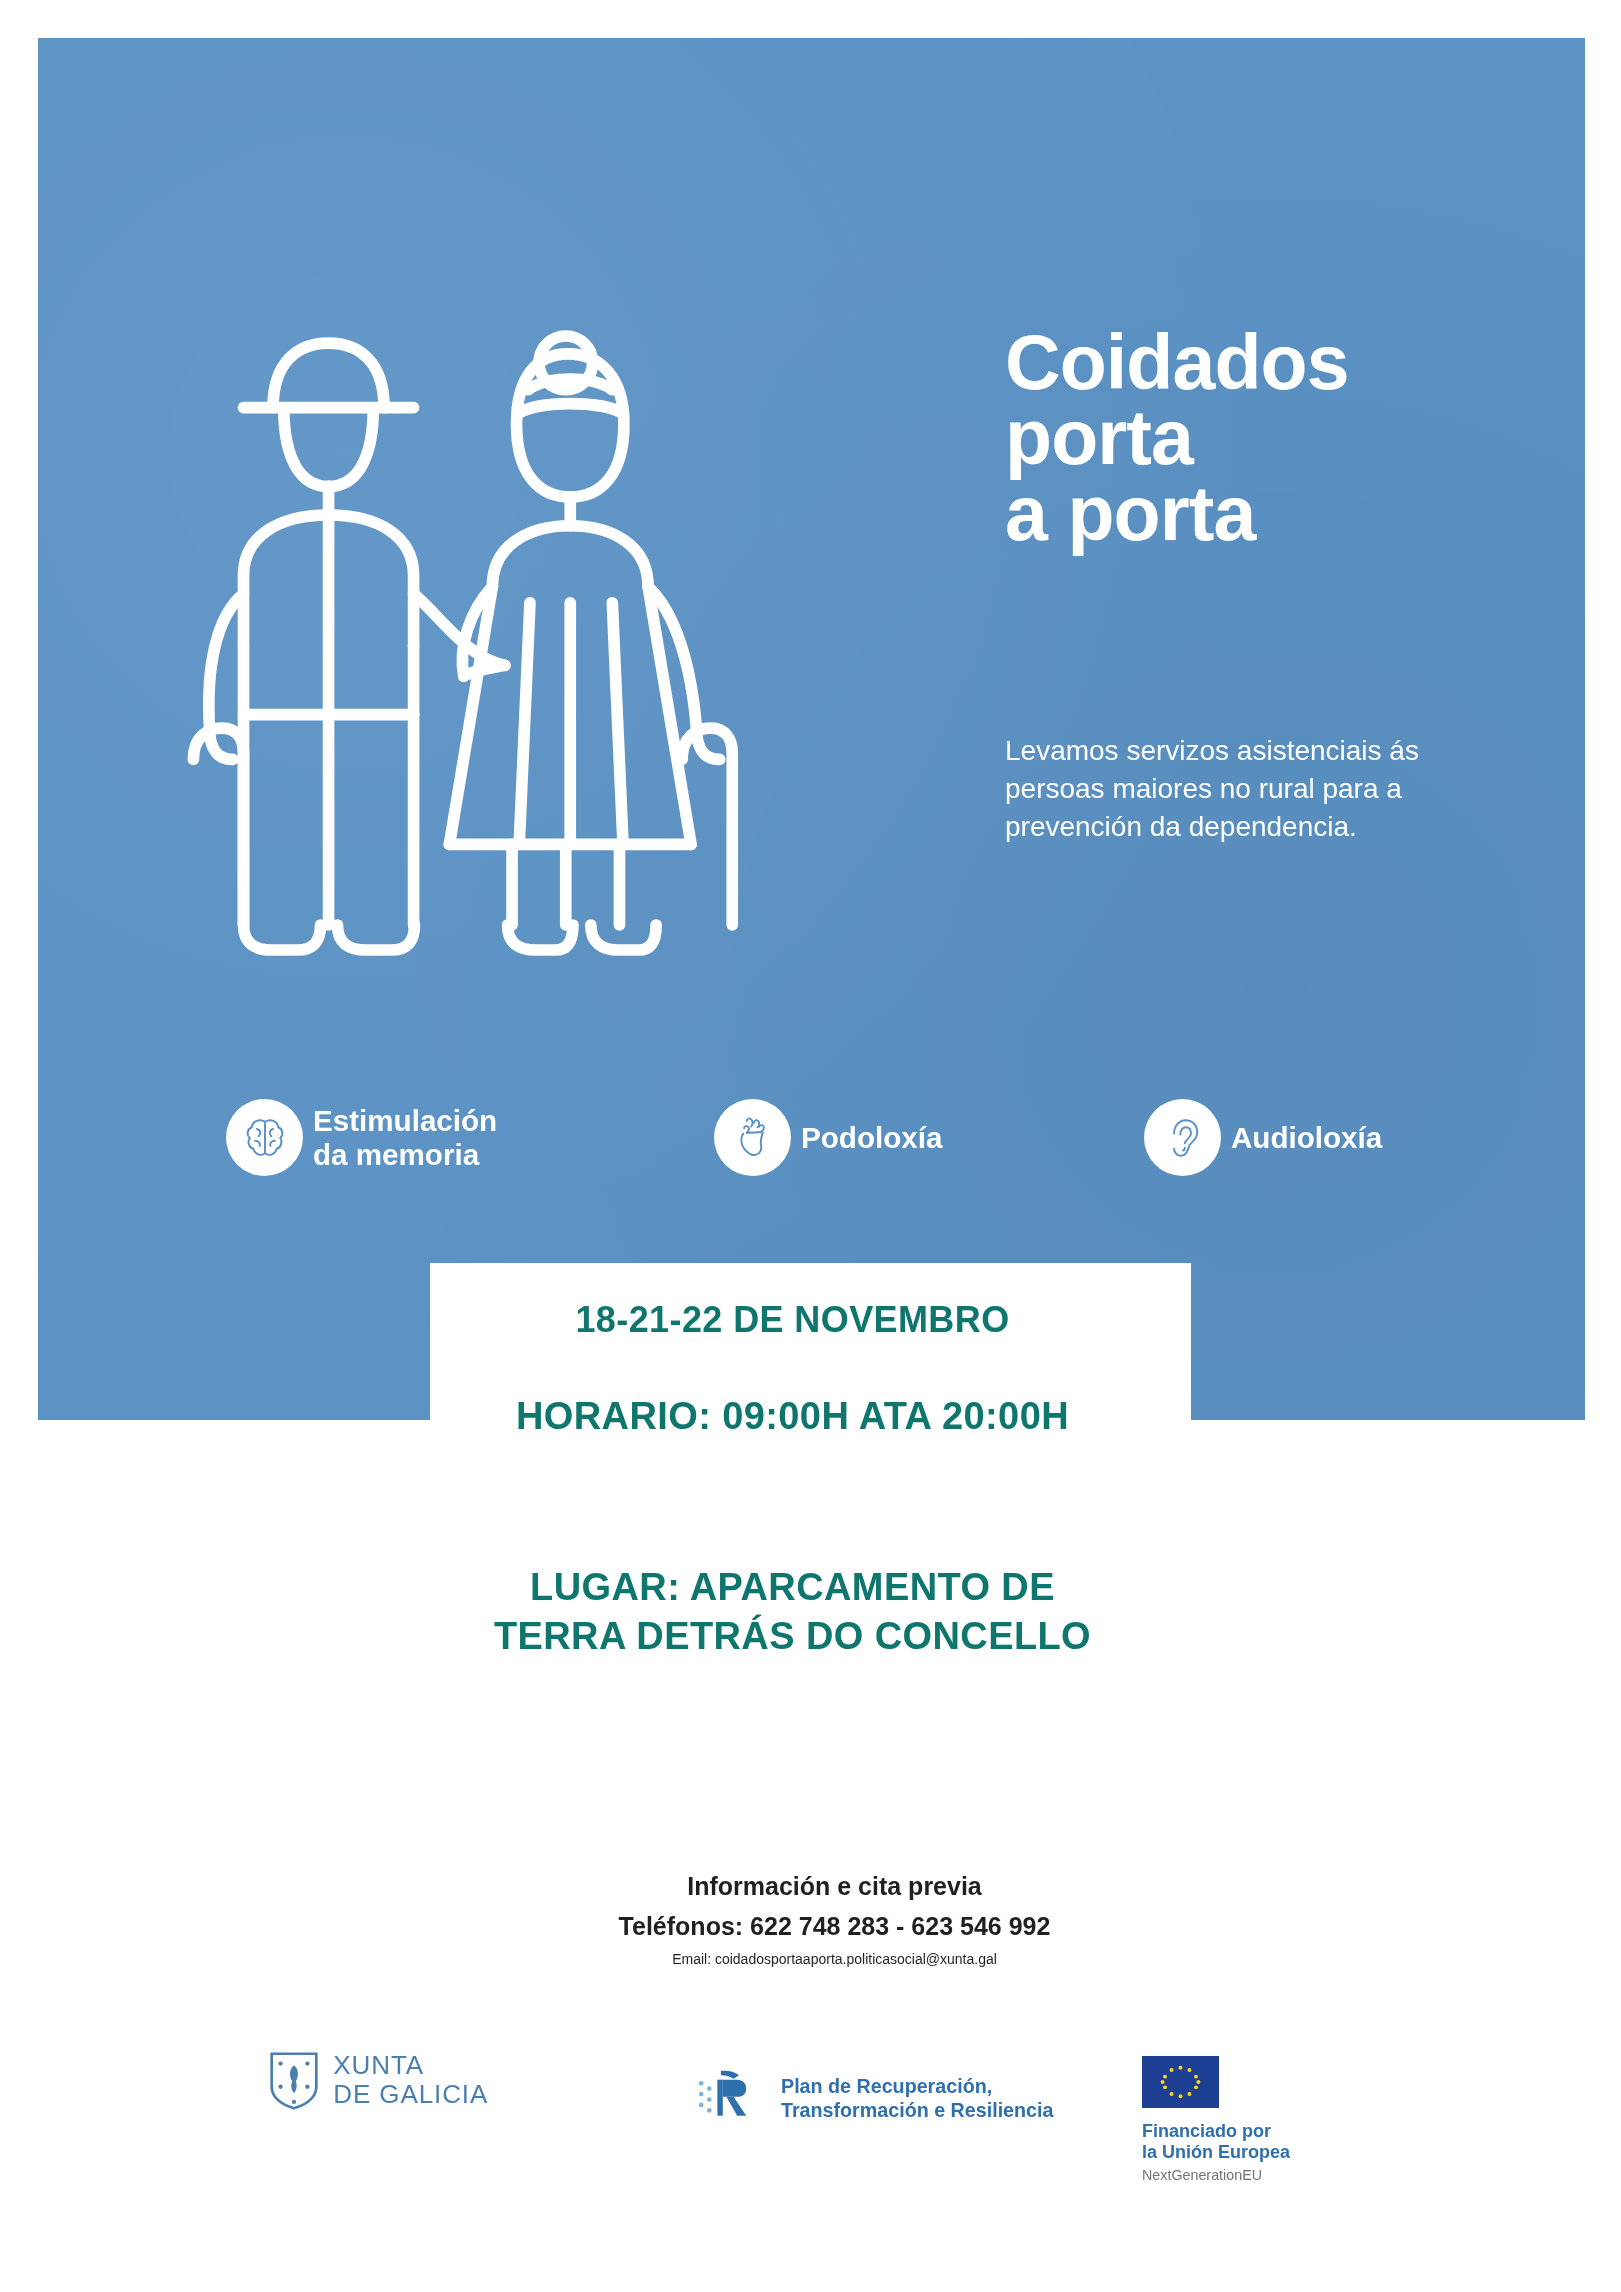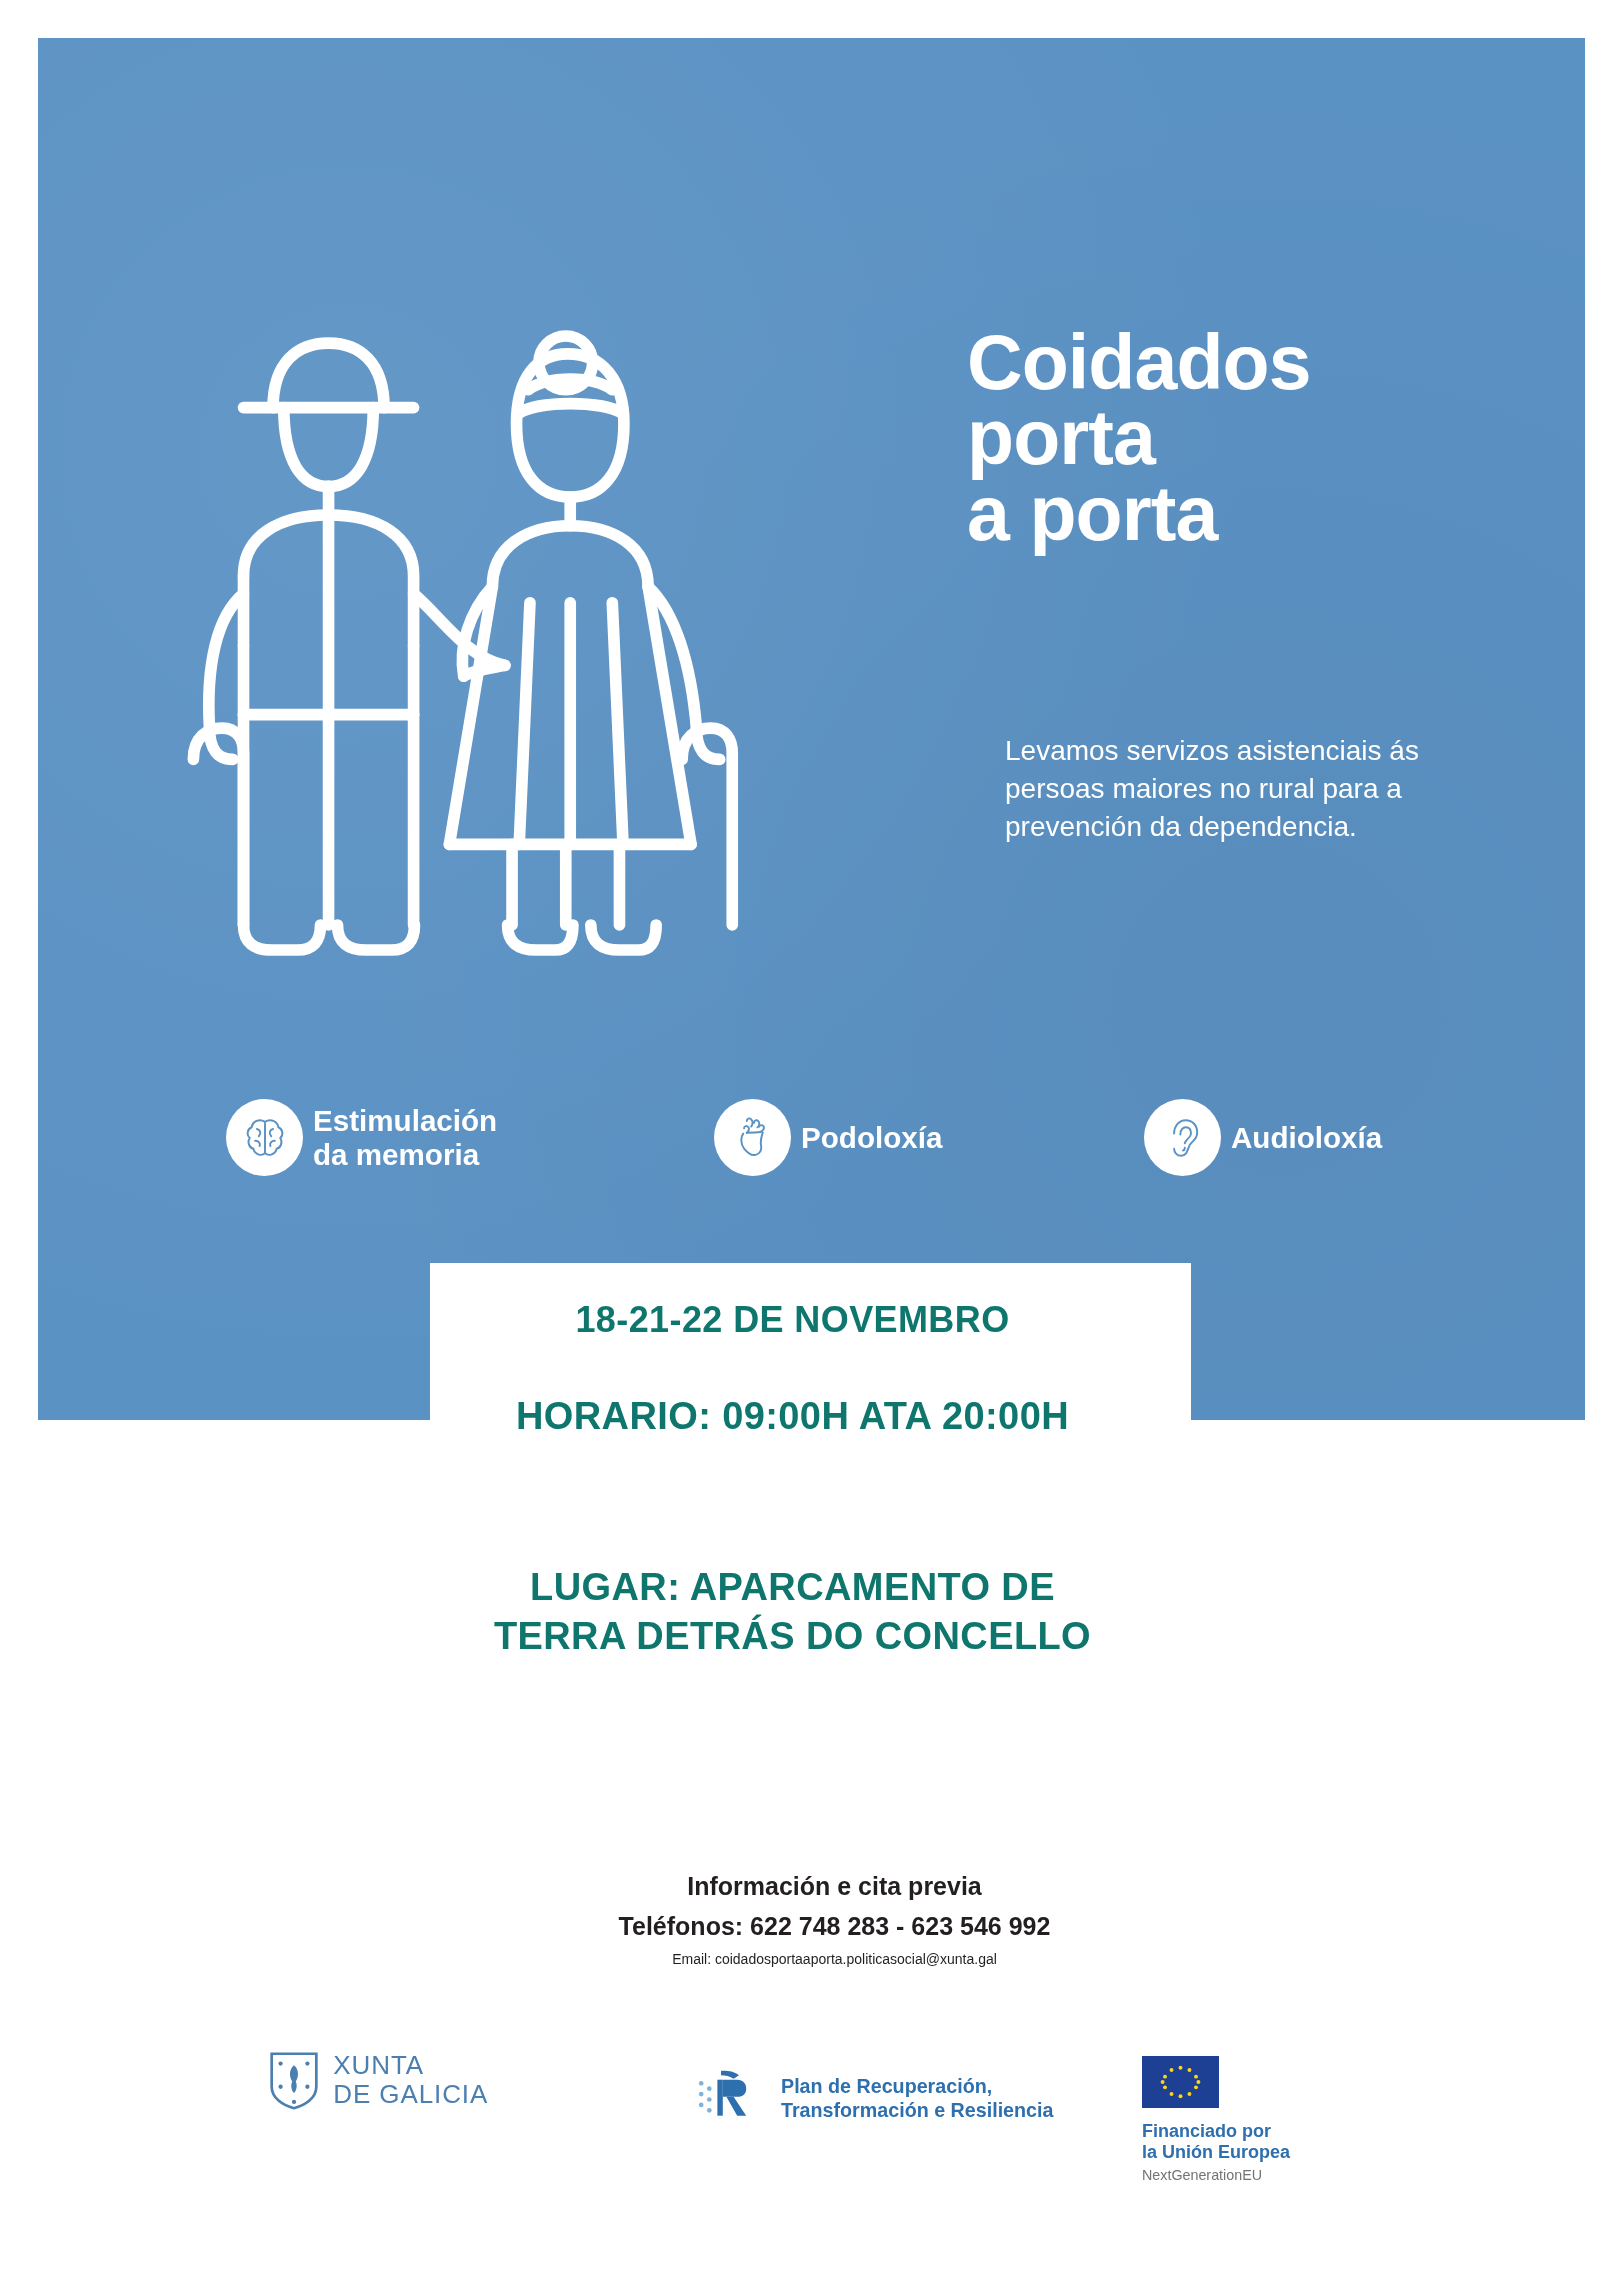--- a/index.html
+++ b/index.html
@@ -42,21 +42,21 @@
     position: absolute;
     left: 116px;
     top: 269px;
     width: 734px;
     height: 681px;
   }
 
   
   .headline {
     position: absolute;
-    left: 929px;
+    left: 967px;
     top: 287px;
     width: 555px;
     color: #ffffff;
   }
   .headline .line {
     font-size: 77px;
     font-weight: bold;
     line-height: 0.98;
     letter-spacing: -0.9px;
     white-space: nowrap;

